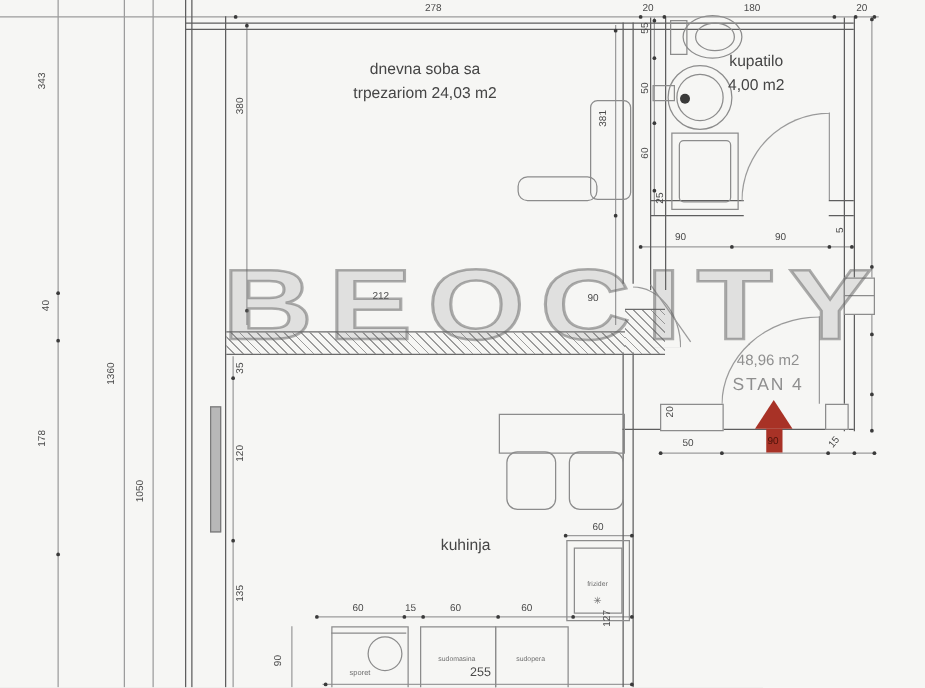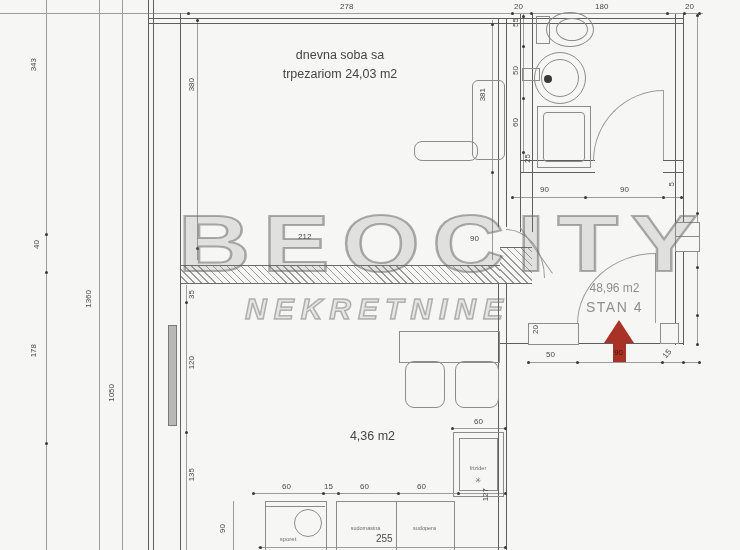--- a/index.html
+++ b/index.html
@@ -202,26 +202,29 @@
   <div class="dim" style="left:376px;top:534px;font-size:10px">255</div>
   <div class="dim vdim" style="left:219px;top:524px">90</div>
   <div class="dim" style="left:546px;top:351px">50</div>
   <div class="dim diag" style="left:663px;top:350px">15</div>
   <div class="dim vdim" style="left:532px;top:325px;z-index:4">20</div>
 
   <div class="room-label" style="left:235px;top:46px;width:210px">
     <div>dnevna soba sa</div>
     <div>trpezariom 24,03 m2</div>
   </div>
+  <div class="room-label" style="left:560px;top:40px;width:90px">
+    <div>kupatilo</div>
+    <div>4,00 m2</div>
+  </div>
   <div class="room-label" style="left:565px;top:216px;width:95px">
   </div>
   <div class="room-label" style="left:315px;top:427px;width:115px">
-    <div>4,36 m2</div>
+    <div>kuhinja</div>
   </div>
   <div class="stan" style="left:562px;top:281px;width:105px">
     <div class="a">48,96 m2</div>
     <div class="b">STAN 4</div>
   </div>
 
   <div id="wm1">BEOCITY</div>
-  <div id="wm2">NEKRETNINE</div>
 
 </div>
 
 </body></html>

